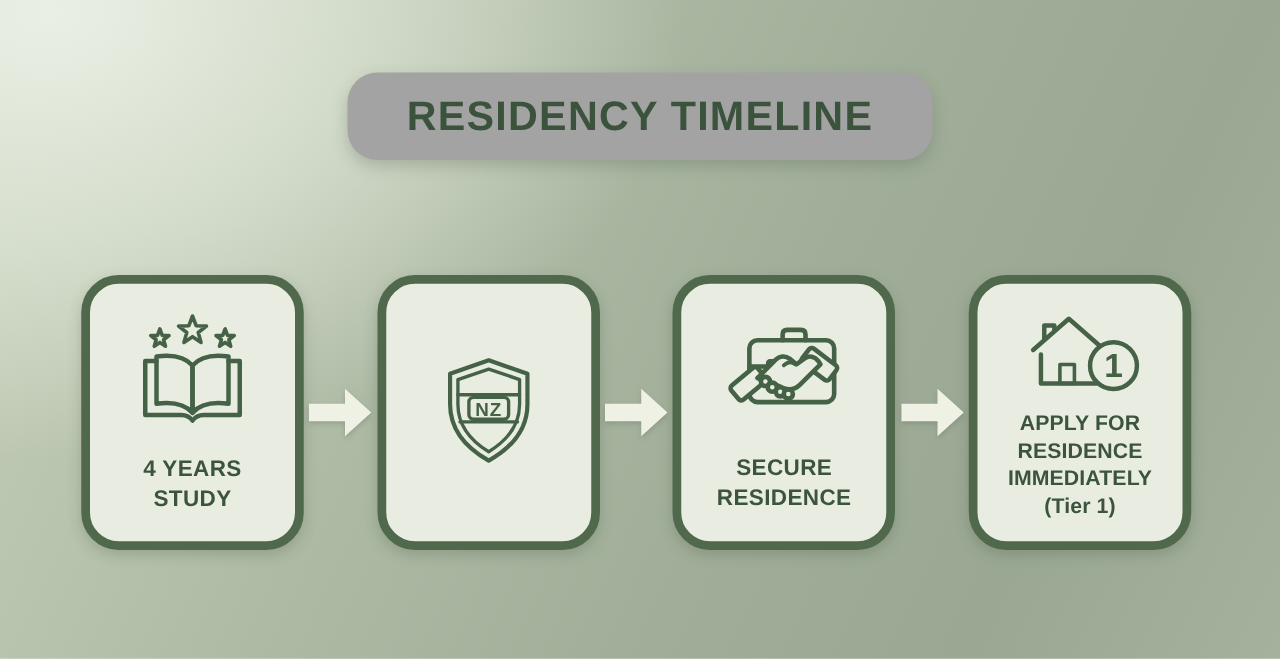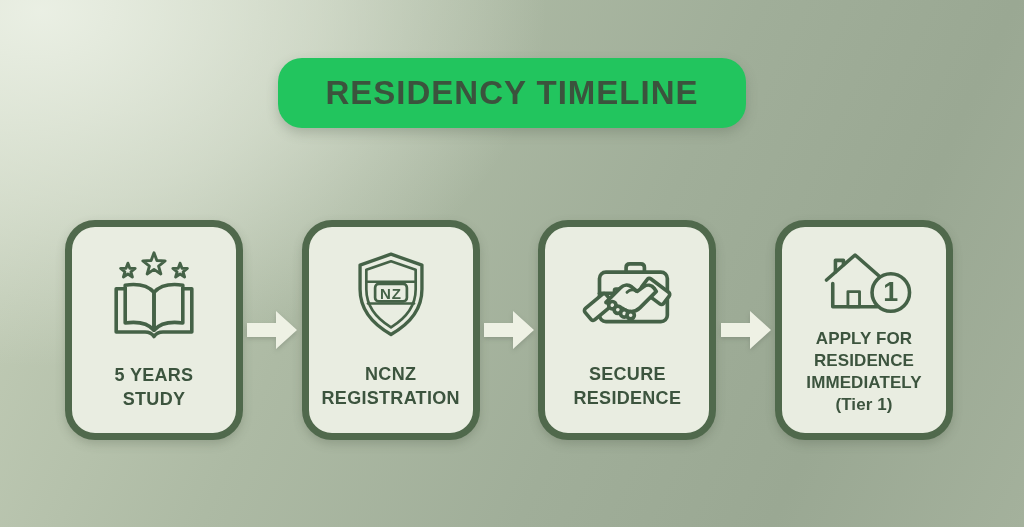--- a/index.html
+++ b/index.html
@@ -11,21 +11,21 @@
       radial-gradient(95% 130% at 4% 2%, rgba(236,241,230,0.95) 0%, rgba(230,236,223,0.55) 28%, rgba(230,236,223,0) 52%),
       linear-gradient(115deg, #c6d0ba 0%, #adbaa4 35%, #a0ae99 60%, #9aa893 80%, #a4b19c 100%);
   }
 
   
   .title-pill {
     position: absolute;
     left: 50%; top: 58px;
     transform: translateX(-50%);
     width: 468px; height: 70px;
-    background: #22c55e;
+    background: #a3a3a3;
     border-radius: 24px;
     display: flex; align-items: center; justify-content: center;
     box-shadow: 0 5px 12px rgba(80, 95, 75, 0.28);
   }
   .title-text {
     font-size: 33px;
     font-weight: bold;
     color: #3b533d;
     letter-spacing: 1px;
   }
@@ -111,41 +111,39 @@
 
   <div class="step-card">
     <svg class="icon-svg" width="108" height="94" viewBox="0 0 120 104">
       <polygon class="ln ln-thin" points="60,4 63.2,12.6 72.4,13 65.1,18.7 67.6,27.5 60,22.4 52.4,27.5 54.9,18.7 47.6,13 56.8,12.6"></polygon>
       <polygon class="ln ln-thin" points="31,15.5 33.1,21.2 39.1,21.4 34.3,25.1 36,30.9 31,27.5 26,30.9 27.7,25.1 22.9,21.4 28.9,21.2"></polygon>
       <polygon class="ln ln-thin" points="89,15.5 86.9,21.2 80.9,21.4 85.7,25.1 84,30.9 89,27.5 94,30.9 92.3,25.1 97.1,21.4 91.1,21.2"></polygon>
       <path class="ln" d="M60,48 C53,40 42,38 28,40 L28,82 C42,80 53,82 60,90 Z"></path>
       <path class="ln" d="M60,48 C67,40 78,38 92,40 L92,82 C78,80 67,82 60,90 Z"></path>
       <path class="ln" d="M28,44 L18,44 L18,92 L50,92 C55,92 58,94 60,97 C62,94 65,92 70,92 L102,92 L102,44 L92,44"></path>
     </svg>
-    <div class="step-label">5 YEARS
+    <div class="step-label">4 YEARS
 STUDY</div>
   </div>
 
   <div class="arrow-gap">
     <svg width="50" height="46" viewBox="0 0 50 46">
       <polygon points="0,16 29,16 29,4 50,23 29,42 29,30 0,30" fill="#eef1e4"></polygon>
     </svg>
   </div>
 
   <div class="step-card">
     <svg class="icon-svg" width="84" height="92" viewBox="0 0 100 110">
       <path class="ln" d="M50,5 L87,18 L87,47 C87,70 73,88 50,101 C27,88 13,70 13,47 L13,18 Z"></path>
       <path class="ln ln-thin" d="M50,13.5 L79.5,23.5 L79.5,47 C79.5,66.5 68,81.5 50,92.5 C32,81.5 20.5,66.5 20.5,47 L20.5,23.5 Z"></path>
       <path class="ln ln-thin" d="M20.5,38 H79.5"></path>
       <path class="ln ln-thin" d="M22.5,64 H77.5"></path>
       <rect class="ln ln-thin" x="31" y="40.5" width="38" height="21" rx="4.5"></rect>
       <text x="50" y="58" text-anchor="middle" font-size="18" letter-spacing="1">NZ</text>
     </svg>
-    <div class="step-label">NCNZ
-REGISTRATION</div>
   </div>
 
   <div class="arrow-gap">
     <svg width="50" height="46" viewBox="0 0 50 46">
       <polygon points="0,16 29,16 29,4 50,23 29,42 29,30 0,30" fill="#eef1e4"></polygon>
     </svg>
   </div>
 
   <div class="step-card">
     <svg class="icon-svg" width="110" height="92" viewBox="0 0 120 100">

